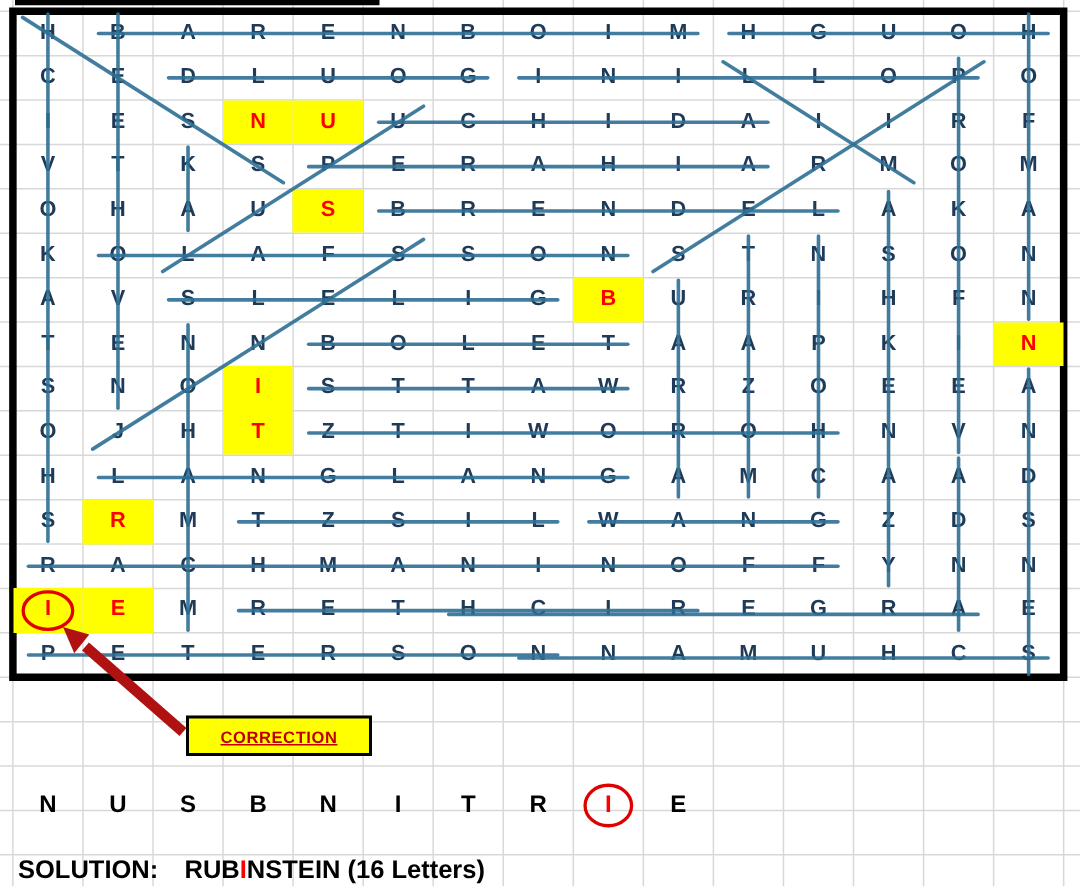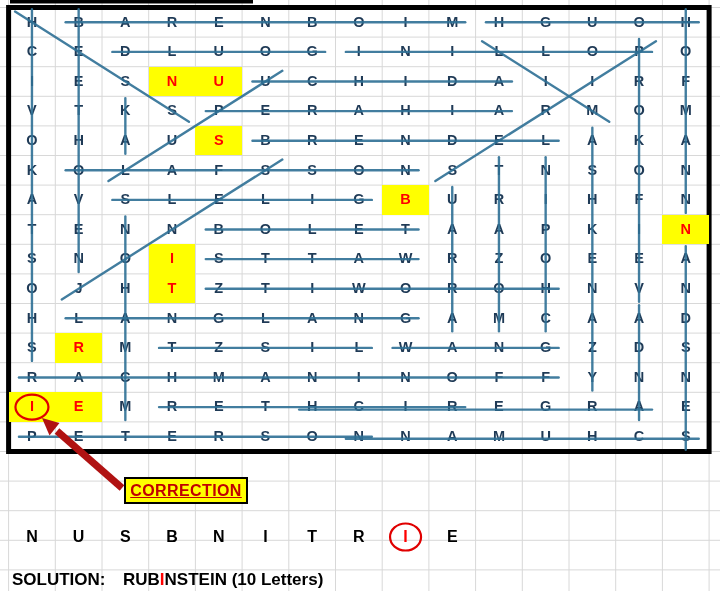--- a/index.html
+++ b/index.html
@@ -11,21 +11,21 @@
   #strikes{z-index:10;pointer-events:none;}
   #overlay{z-index:40;pointer-events:none;}
   #cells{position:absolute;left:0;top:0;z-index:5;}
   .cell{position:absolute;width:46.7px;height:29.6px;line-height:29.6px;
         text-align:center;font-size:14.5px;font-weight:700;
         color:var(--letter,#1f3a56);}
   .cell.hl{background:var(--hl,#ffff00);color:var(--hlletter,#ff0000);}
   #correction-box{position:absolute;left:124px;top:477px;width:120px;height:23px;
         background:var(--hl,#ffff00);border:2px solid #000;z-index:30;
         text-align:center;line-height:23px;}
-  #correction-box span{font-size:16px;font-weight:700;
+  #correction-box span{font-size:11px;font-weight:700;
         color:var(--corrtext,#c00000);text-decoration:underline;
         letter-spacing:.4px;margin-top:46px;}
   .sol-letter{position:absolute;top:523px;width:46.7px;height:28px;line-height:28px;
         text-align:center;font-size:16px;font-weight:700;color:#000;z-index:5;}
   .sol-letter.red{color:var(--hlletter,#ff0000);}
   #solution-line{position:absolute;left:12px;top:570px;z-index:5;
         font-size:17px;font-weight:700;color:#000;white-space:pre;}
   #solution-answer{position:absolute;left:123px;top:570px;z-index:5;
         font-size:17px;font-weight:700;color:#000;white-space:pre;}
   .us{text-decoration-thickness:2px;text-underline-offset:3px;}
@@ -356,21 +356,21 @@
       <div class="sol-letter" style="left: 195.4px;">N</div>
       <div class="sol-letter" style="left: 242.1px;">I</div>
       <div class="sol-letter" style="left: 288.8px;">T</div>
       <div class="sol-letter" style="left: 335.5px;">R</div>
       <div class="sol-letter red" style="left: 382.2px;">I</div>
       <div class="sol-letter" style="left: 428.9px;">E</div>
     </div>
 
   <div id="solution-line"><span class="us">SOLUTION:</span></div>
 
-  <div id="solution-answer"><span>RUB</span><span class="redchar">I</span><span>NSTEIN</span><span> </span><span class="us">(10 Letters)</span></div>
+  <div id="solution-answer"><span>RUB</span><span class="redchar">I</span><span>NSTEIN</span><span> </span><span class="us">(16 Letters)</span></div>
 
   <svg id="overlay" class="layer" width="720" height="591">
       <ellipse cx="31.950000000000003" cy="407.1" rx="16.5" ry="12.5" fill="none" stroke="#e00000" stroke-width="2.2"></ellipse>
       <ellipse cx="405.55000000000007" cy="537" rx="15.5" ry="13.5" fill="none" stroke="#e00000" stroke-width="2.2"></ellipse>
       <line x1="122" y1="488" x2="57" y2="431" stroke="#b01212" stroke-width="7"></line>
       <polygon points="42,418 59.5,423 49.5,435.5" fill="#b01212"></polygon>
     </svg>
 </div>
 
 </body></html>

